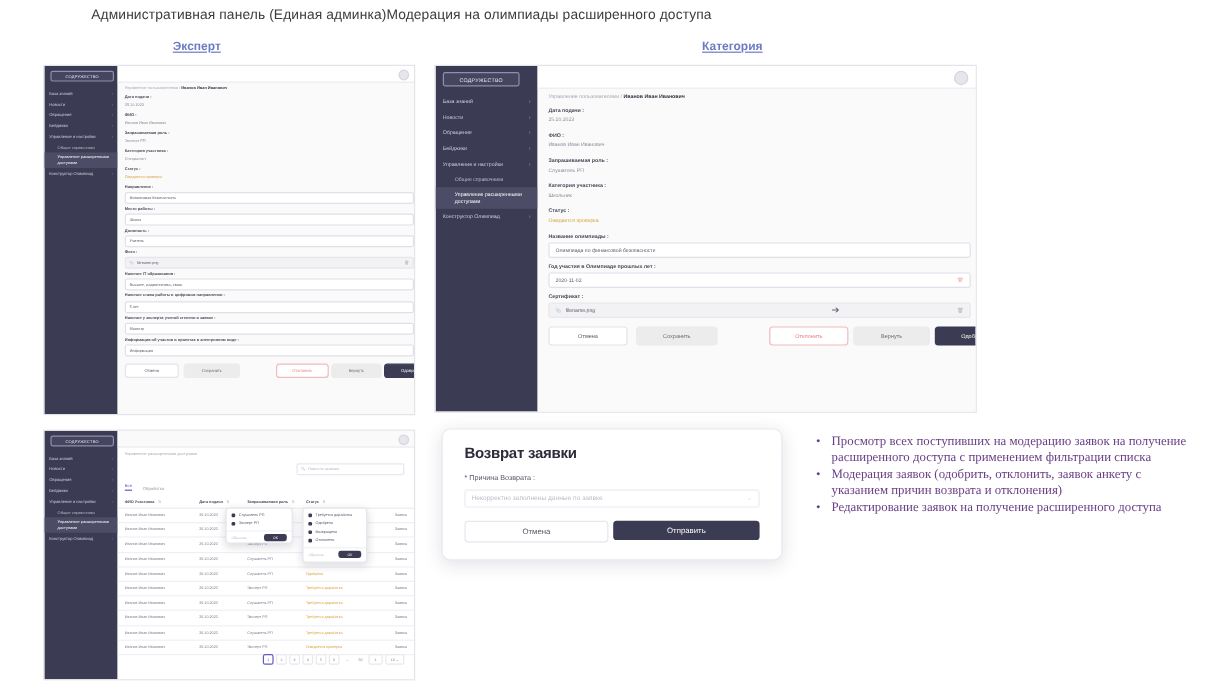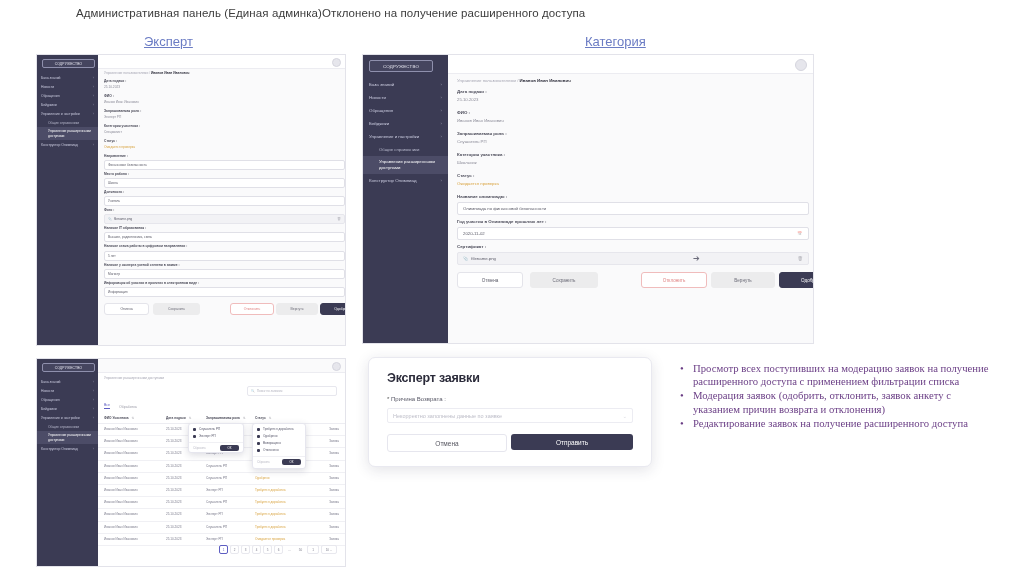--- a/index.html
+++ b/index.html
@@ -10,22 +10,23 @@
     color:#222;position:relative;
   }
   .slide{position:absolute;inset:0;}
 
   
   .slide-title{
     position:absolute;left:76px;top:7px;width:900px;
     font-size:11.5px;color:#3c3c3c;letter-spacing:.1px;white-space:nowrap;
   }
   .link{
-    position:absolute;font-size:13px;color:#6b7cc4;text-decoration:underline;
+    position:absolute;font-size:10px;color:#6b7cc4;text-decoration:underline;
     cursor:pointer;
+    font-weight:bold;
   }
   #link-expert{left:144px;top:34px;}
   #link-listener{left:585px;top:34px;}
 
   
   .panel{position:absolute;background:#fff;border:1px solid #e3e3ea;overflow:hidden;}
   .panel-sidebar{
     position:absolute;left:0;top:0;bottom:0;background:#3b3b54;
   }
   .logo{
@@ -139,21 +140,21 @@
     font-size:10.7px;line-height:13.2px;color:#6b3f86;margin-bottom:1px;
   }
   .bullet .dot{width:13px;flex:0 0 13px;text-align:left;}
   .bullet .btxt{flex:1;}
 </style>
 </head>
 <body>
 
 <div class="slide">
 
-  <div class="slide-title">Административная панель (Единая админка)Отклонено на получение расширенного доступа</div>
+  <div class="slide-title">Административная панель (Единая админка)Модерация на олимпиады расширенного доступа</div>
 
   <a class="link" id="link-expert">Эксперт</a>
   <a class="link" id="link-listener">Категория</a>
 
   <div class="panel" id="panel-expert" style="left:36px;top:54px;width:308px;height:290px;">
 
     <div class="panel-sidebar" style="width:61px;">
       <div class="logo" style="left:5px;top:4px;width:51px;height:7px;font-size:3.3px;">СОДРУЖЕСТВО</div>
       <div class="nav" style="top:18px;">
         <div class="nav-item" style="height:9px;padding:0 4px;font-size:3.4px;">
@@ -536,21 +537,21 @@
           <div class="pg " style="width: 7px; height: 7px; font-size: 3px;">6</div>
           <div class="pg plain" style="width: 7px; height: 7px; font-size: 3px;">...</div>
           <div class="pg plain" style="width: 7px; height: 7px; font-size: 3px;">50</div>
           <div class="pg " style="width: 10px; height: 7px; font-size: 3px;">1</div>
           <div class="pg " style="width: 14px; height: 7px; font-size: 3px;">10 ⌄</div>
         </div>
     </div>
   </div>
 
   <div class="modal">
-    <div class="modal-title">Эксперт заявки</div>
+    <div class="modal-title">Возврат заявки</div>
     <div class="modal-label">
       <span class="req">*</span>
       <span>Причина Возврата :</span>
     </div>
     <div class="modal-select">
       <span>Некорректно заполнены данные по заявке</span>
       <span class="chev">⌄</span>
     </div>
     <div class="modal-cancel">Отмена</div>
     <div class="modal-submit">Отправить</div>

